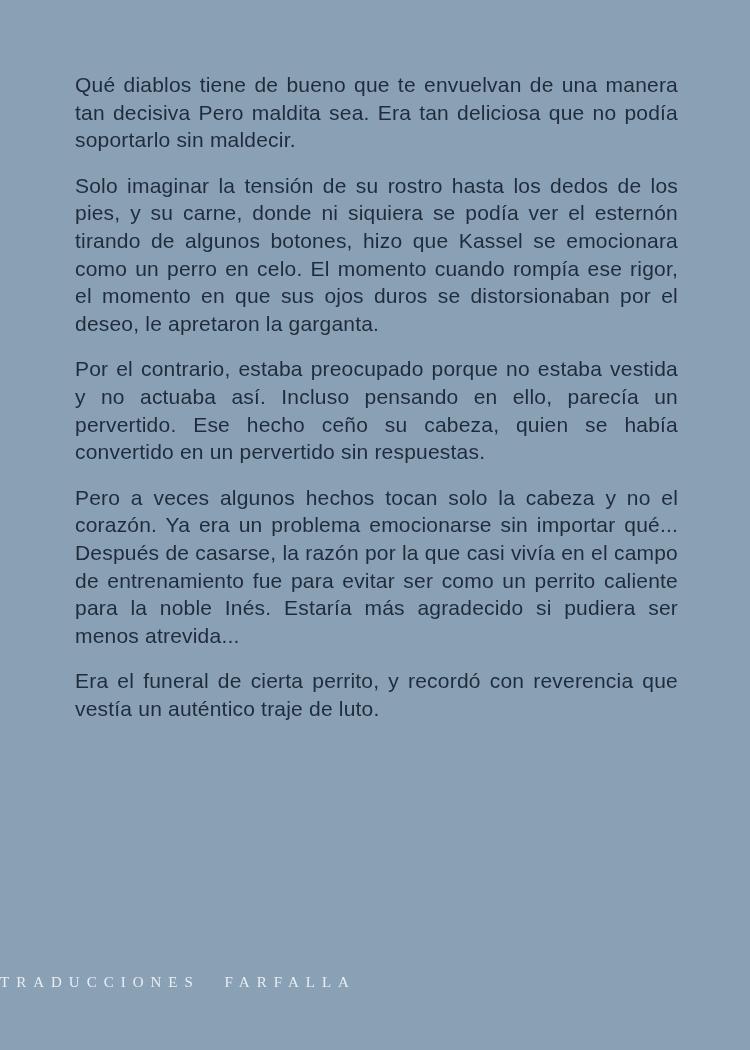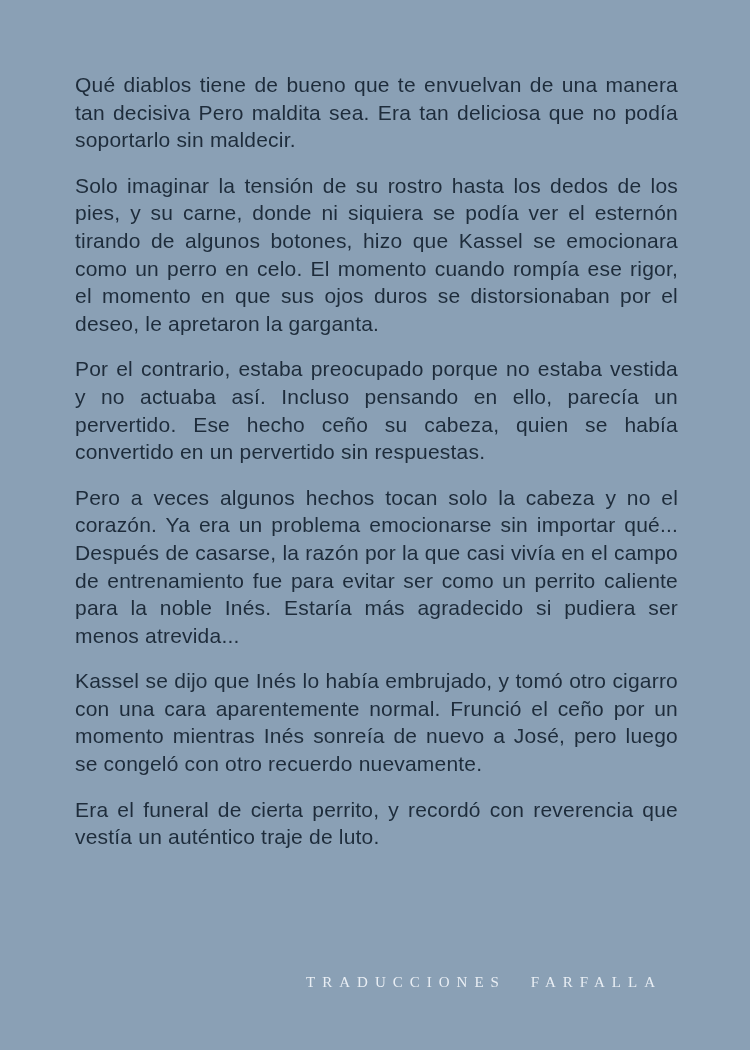--- a/index.html
+++ b/index.html
@@ -31,35 +31,34 @@
     letter-spacing: 0.2px;
     color: #1e2c3b;
     text-align: justify;
     margin: 0 0 18px 0;
   }
   .footer {
     position: absolute;
     top: 974px;
     left: 0;
     width: 662px;
-    text-align: right;
+    text-align: left;
     font-family: "Liberation Serif", "DejaVu Serif", serif;
     font-size: 15px;
     font-weight: 400;
     letter-spacing: 7px;
     word-spacing: 14px;
     color: #e9eef4;
   }
 </style>
 </head>
 <body>
 
 <div class="page">
   <div class="content">
     <p class="paragraph">Qué diablos tiene de bueno que te envuelvan de una manera tan decisiva Pero maldita sea. Era tan deliciosa que no podía soportarlo sin maldecir.</p>
     <p class="paragraph">Solo imaginar la tensión de su rostro hasta los dedos de los pies, y su carne, donde ni siquiera se podía ver el esternón tirando de algunos botones, hizo que Kassel se emocionara como un perro en celo. El momento cuando rompía ese rigor, el momento en que sus ojos duros se distorsionaban por el deseo, le apretaron la garganta.</p>
     <p class="paragraph">Por el contrario, estaba preocupado porque no estaba vestida y no actuaba así. Incluso pensando en ello, parecía un pervertido. Ese hecho ceño su cabeza, quien se había convertido en un pervertido sin respuestas.</p>
     <p class="paragraph">Pero a veces algunos hechos tocan solo la cabeza y no el corazón. Ya era un problema emocionarse sin importar qué... Después de casarse, la razón por la que casi vivía en el campo de entrenamiento fue para evitar ser como un perrito caliente para la noble Inés. Estaría más agradecido si pudiera ser menos atrevida...</p>
-    <p class="paragraph">Kassel se dijo que Inés lo había embrujado, y tomó otro cigarro con una cara aparentemente normal. Frunció el ceño por un momento mientras Inés sonreía de nuevo a José, pero luego se congeló con otro recuerdo nuevamente.</p>
     <p class="paragraph">Era el funeral de cierta perrito, y recordó con reverencia que vestía un auténtico traje de luto.</p>
   </div>
   <div class="footer">TRADUCCIONES FARFALLA</div>
 </div>
 
 </body></html>

